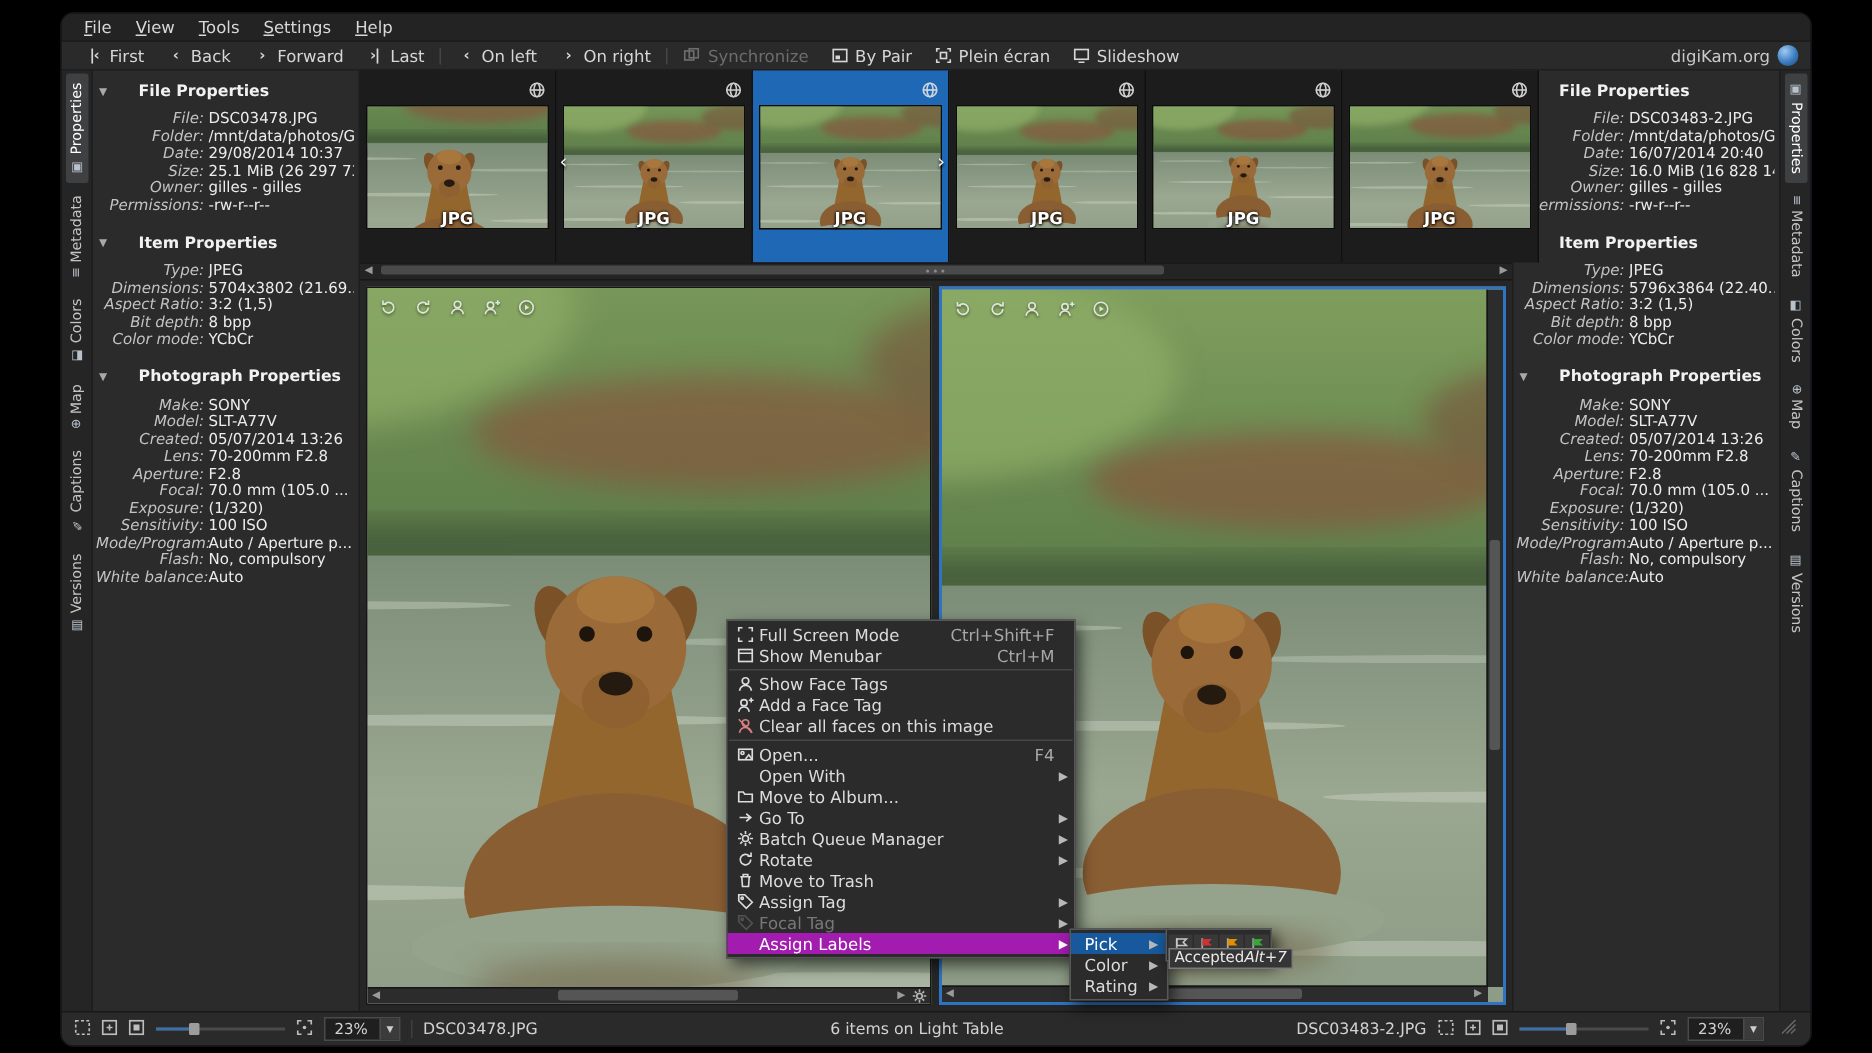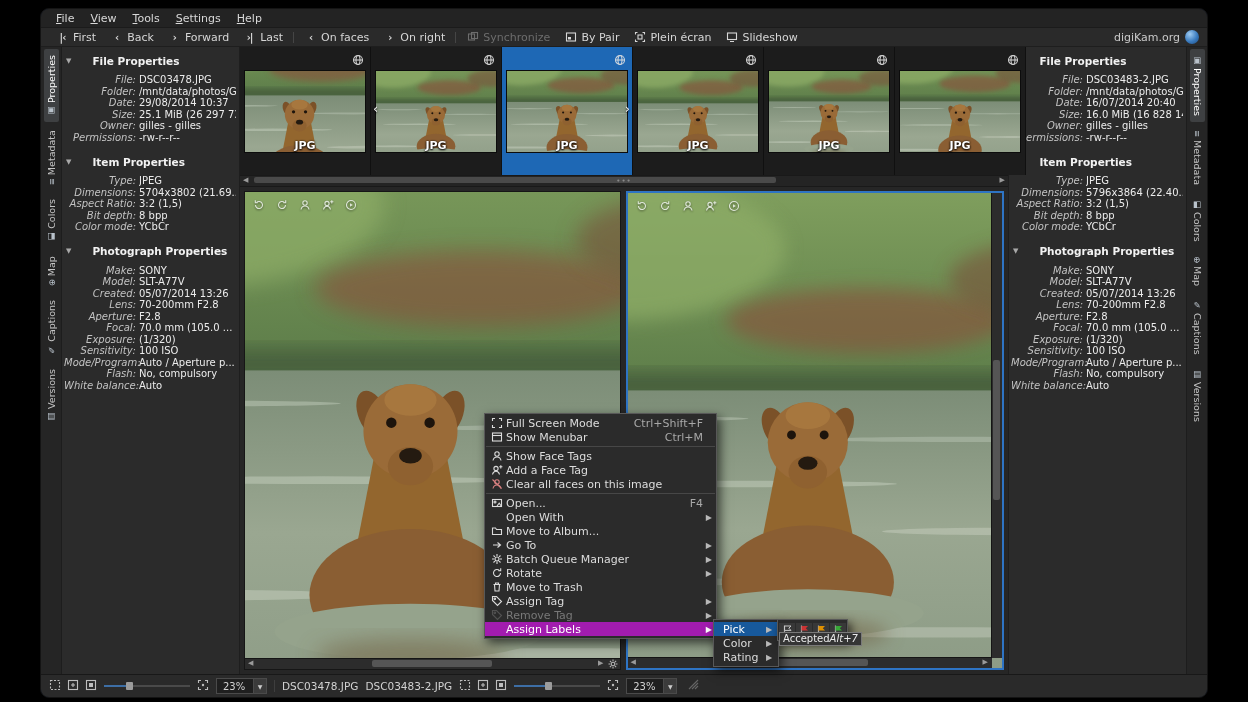--- a/index.html
+++ b/index.html
@@ -196,21 +196,21 @@
           <span class="ic">
             <span class="tg">›|</span>
           </span>
           <span>Last</span>
         </div>
         <div class="tsep"></div>
         <div class="tbtn">
           <span class="ic">
             <span class="tg">‹</span>
           </span>
-          <span>On faces</span>
+          <span>On left</span>
         </div>
         <div class="tbtn">
           <span class="ic">
             <span class="tg">›</span>
           </span>
           <span>On right</span>
         </div>
         <div class="tsep"></div>
         <div class="tbtn disabled">
           <span class="ic">
@@ -711,20 +711,21 @@
     <span class="sb-ic" id="sbl-fit"><svg width="12" height="12" viewBox="0 0 12 12" fill="none" stroke="currentColor" stroke-width="1.1">
           <path d="M1.5 4V1.5H4M8 1.5h2.5V4M10.5 8v2.5H8M4 10.5H1.5V8"></path>
           <circle cx="6" cy="6" r="1.2" fill="currentColor" stroke="none"></circle>
         </svg></span>
     <span class="combo">
       <span class="val">23%</span>
       <span class="dd">▼</span>
     </span>
     <span class="ssep"></span>
     <span>DSC03478.JPG</span>
+    <span class="sb-center">6 items on Light Table</span>
     <span>DSC03483-2.JPG</span>
     <span id="sbr-icons" style="display:flex;gap:6px">
         <span class="sb-ic"><svg width="12" height="12" viewBox="0 0 12 12" fill="none" stroke="currentColor" stroke-width="1.1">
             <rect x="1.5" y="1.5" width="9" height="9" stroke-dasharray="2 1.5"></rect>
           </svg></span>
         <span class="sb-ic"><svg width="12" height="12" viewBox="0 0 12 12" fill="none" stroke="currentColor" stroke-width="1.1">
             <rect x="1.5" y="1.5" width="9" height="9"></rect>
             <path d="M4 6h4M6 4v4"></path>
           </svg></span>
         <span class="sb-ic"><svg width="12" height="12" viewBox="0 0 12 12" fill="none" stroke="currentColor" stroke-width="1.1">
@@ -883,21 +884,21 @@
       <span class="lbl">Assign Tag</span>
       <span class="subA">▶</span>
     </div>
     <div class="cmi dis">
       <span class="ic">
         <svg width="12" height="12" viewBox="0 0 12 12" fill="none" stroke="currentColor" stroke-width="1.1">
           <path d="M1.5 5.5v-4h4l5 5-4 4z"></path>
           <circle cx="3.8" cy="3.8" r=".8"></circle>
         </svg>
       </span>
-      <span class="lbl">Remove Tag</span>
+      <span class="lbl">Focal Tag</span>
       <span class="subA">▶</span>
     </div>
     <div class="cmi hl">
       <span class="ic"></span>
       <span class="lbl">Assign Labels</span>
       <span class="subA">▶</span>
     </div>
   </div>
 <div class="submenu" id="submenu">
     <div class="smi hl">

